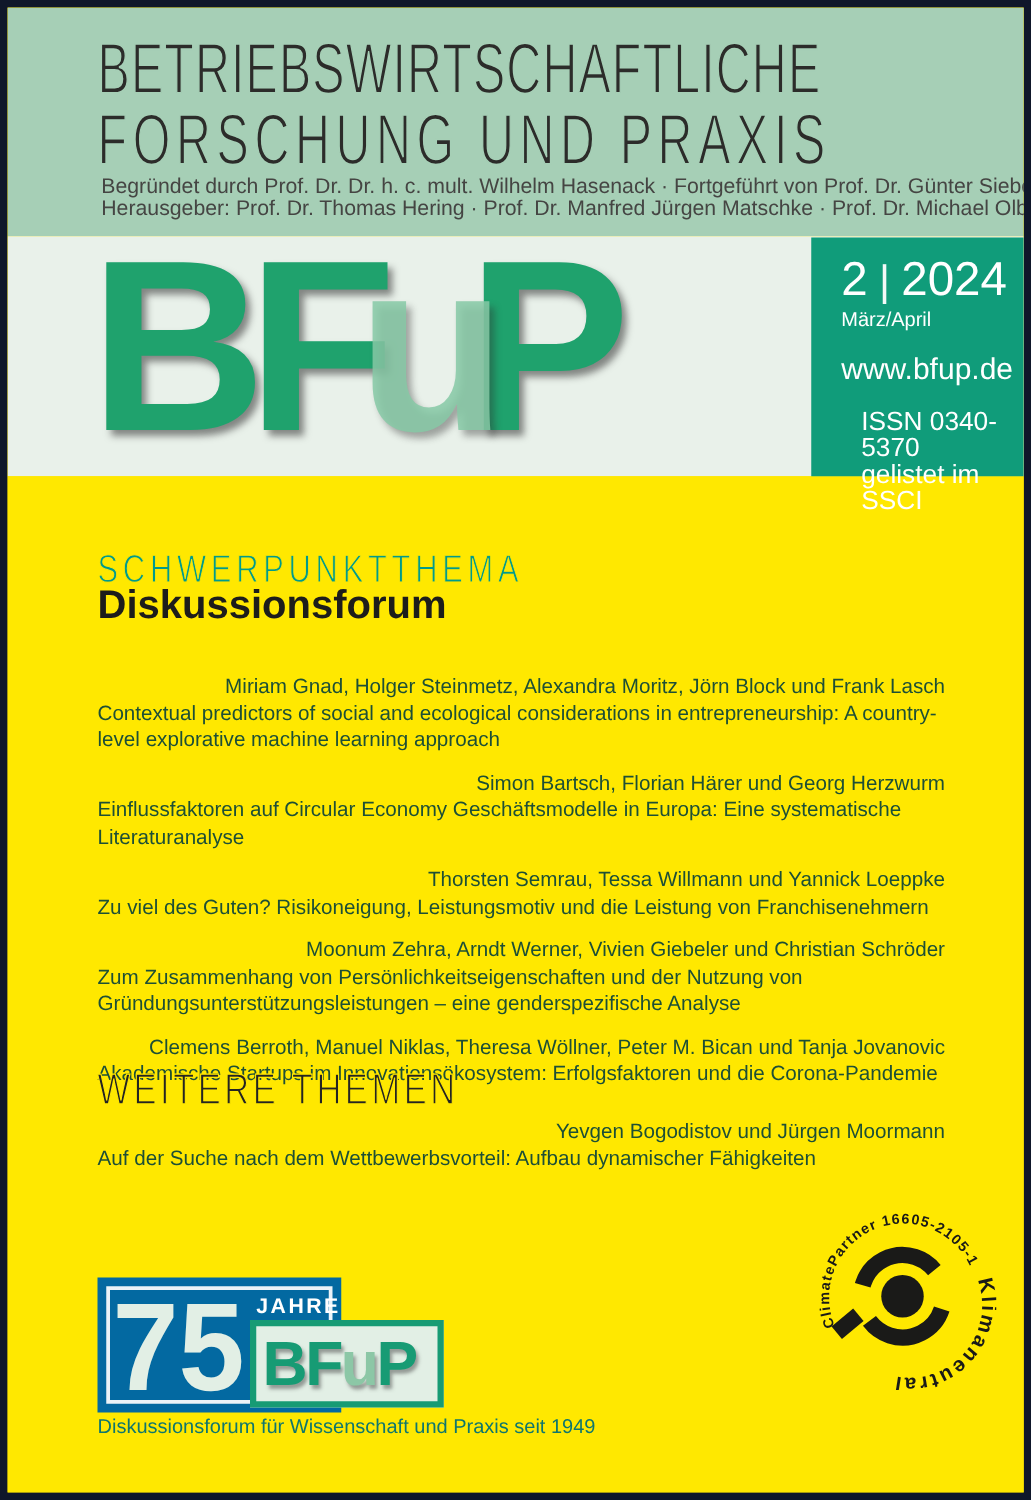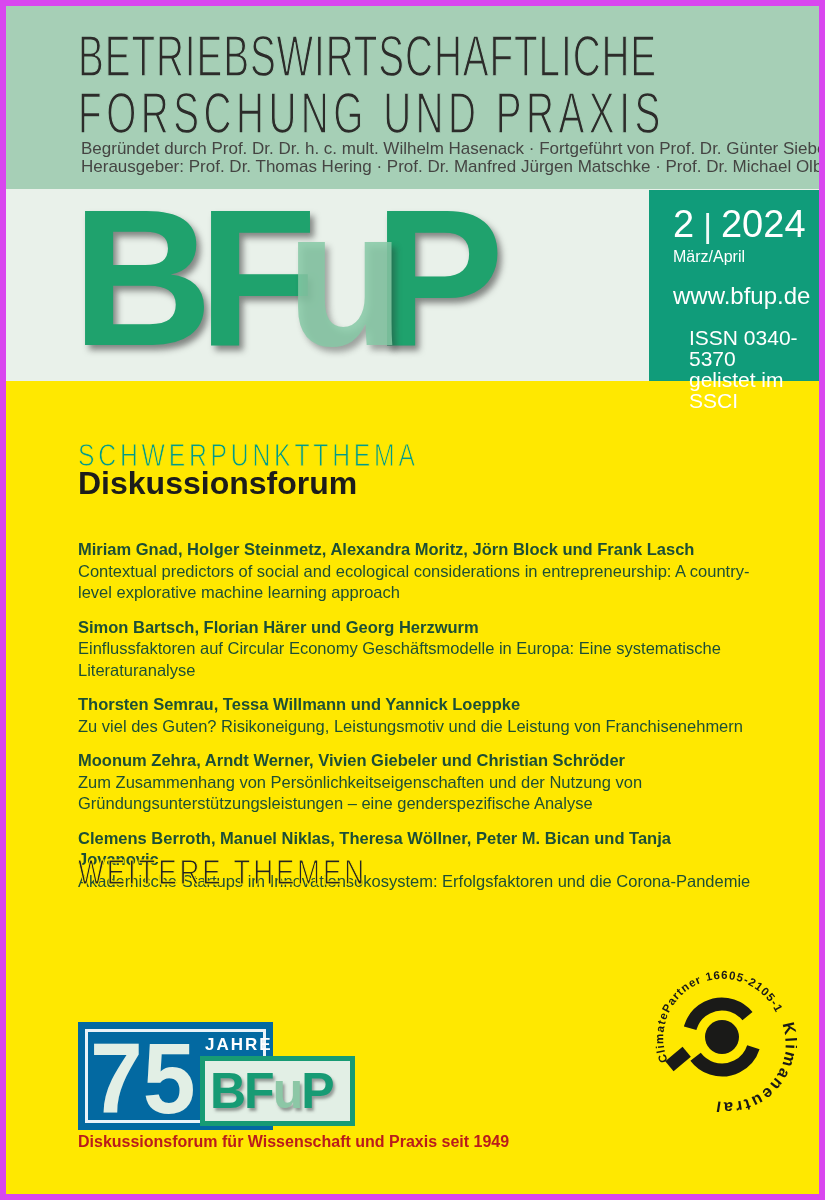--- a/index.html
+++ b/index.html
@@ -1,19 +1,19 @@
 <!DOCTYPE html>
 <html><head>
 <meta charset="utf-8">
 <style>
   html,body{margin:0;padding:0;background:#ffffff;}
   *{box-sizing:border-box;}
   .page{
     position:relative;width:825px;height:1200px;
-    border:6px solid #d946ef;overflow:hidden;
+    border:6px solid #0f172a;overflow:hidden;
     font-family:"Liberation Sans","DejaVu Sans",sans-serif;
     background:#ffe800;
   }
   .cover{position:absolute;inset:0;}
 
   
   .header{position:absolute;left:0;top:0;width:813px;height:183px;background:#a6cfb6;}
   .title{
     position:absolute;left:72px;color:#2c2c2a;white-space:nowrap;
     font-weight:100;font-size:43px;
@@ -55,21 +55,21 @@
     position:absolute;left:72px;top:431px;color:#009b8c;white-space:nowrap;
     font-weight:100;font-size:26px;letter-spacing:4px;
     transform:scale(0.95,1.2);transform-origin:top left;
     -webkit-text-stroke:0.7px #ffe800;
   }
   .topic{position:absolute;left:72px;top:459px;color:#1d1d1b;font-weight:700;font-size:32px;}
   .intro{position:absolute;left:72px;top:506px;color:#1d1d1b;font-weight:700;font-size:17px;}
 
   .articles{position:absolute;left:72px;top:533px;width:678px;}
   .article{margin-bottom:13px;color:#1d4f36;font-size:16.5px;line-height:21.5px;}
-  .article .authors{font-weight:700;}
+  .article .authors{font-weight:400;text-align:right;}
   .more-label{
     position:absolute;left:72px;top:847px;color:#242422;white-space:nowrap;
     font-weight:100;font-size:29px;letter-spacing:3px;
     transform:scale(0.95,1.2);transform-origin:top left;
     -webkit-text-stroke:0.9px #ffe800;
   }
   .more-articles{position:absolute;left:72px;top:889px;width:678px;}
 
   
   .jubilee{position:absolute;left:72px;top:1016px;width:195px;height:108px;background:#0369a1;}
@@ -81,21 +81,21 @@
   .jub-jahre{position:absolute;left:127px;top:13px;font-weight:700;font-size:17px;
     letter-spacing:2px;color:#ffffff;z-index:3;white-space:nowrap;}
   .jub-box{
     position:absolute;left:122px;top:34px;width:155px;height:70px;
     background:#e2efe5;border:5px solid #179b74;z-index:2;
     display:flex;align-items:center;padding-left:5px;
   }
   .jub-bl{font-weight:800;font-size:50px;line-height:50px;color:#179b74;
     text-shadow:2px 3px 3px rgba(70,70,70,.5);letter-spacing:-2px;}
   .jub-bl-u{color:#8cc7a6;}
-  .caption{position:absolute;left:72px;top:1127px;color:#b91c1c;font-weight:700;font-size:16px;white-space:nowrap;}
+  .caption{position:absolute;left:72px;top:1127px;color:#0f766e;font-weight:400;font-size:16px;white-space:nowrap;}
 
   
   .climate{position:absolute;left:641px;top:956px;width:150px;height:150px;}
   .climate text{fill:#1a1a18;font-family:"Liberation Sans","DejaVu Sans",sans-serif;font-weight:700;}
   .arc-small{font-size:11.5px;letter-spacing:1px;}
   .arc-big{font-size:16.5px;letter-spacing:2px;}
 
   
   .nwb{position:absolute;left:666px;top:1095px;width:130px;height:60px;}
   .nwb-tri{
@@ -160,20 +160,26 @@
         <div class="authors">Moonum Zehra, Arndt Werner, Vivien Giebeler und Christian Schröder</div>
         <div class="atitle">Zum Zusammenhang von Persönlichkeitseigenschaften und der Nutzung von Gründungsunterstützungsleistungen – eine genderspezifische Analyse</div>
       </div>
       <div class="article">
         <div class="authors">Clemens Berroth, Manuel Niklas, Theresa Wöllner, Peter M. Bican und Tanja Jovanovic</div>
         <div class="atitle">Akademische Startups im Innovationsökosystem: Erfolgsfaktoren und die Corona-Pandemie</div>
       </div>
     </div>
 
     <div class="more-label">WEITERE THEMEN</div>
+    <div class="more-articles">
+      <div class="article">
+        <div class="authors">Yevgen Bogodistov und Jürgen Moormann</div>
+        <div class="atitle">Auf der Suche nach dem Wettbewerbsvorteil: Aufbau dynamischer Fähigkeiten</div>
+      </div>
+    </div>
 
     <div class="jubilee">
       <div class="jubilee-inner-border"></div>
       <div class="jub-75">75</div>
       <div class="jub-jahre">JAHRE</div>
       <div class="jub-box">
         <span class="jub-bl">B</span>
         <span class="jub-bl">F</span>
         <span class="jub-bl jub-bl-u">u</span>
         <span class="jub-bl">P</span>

